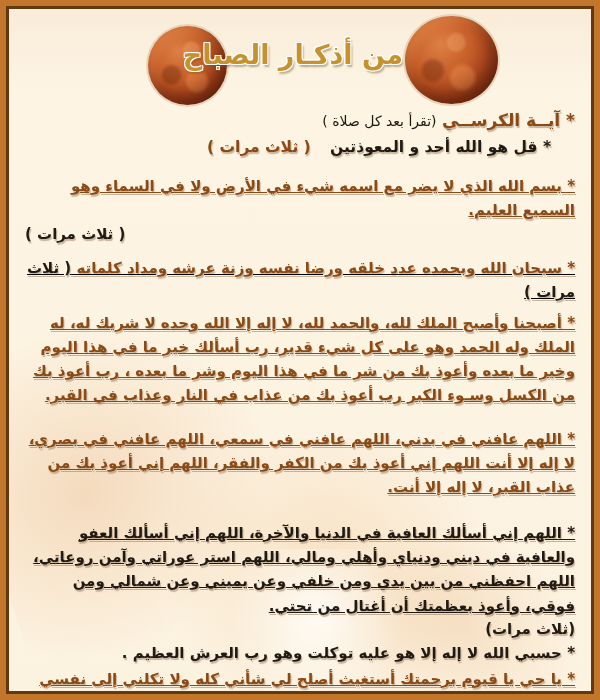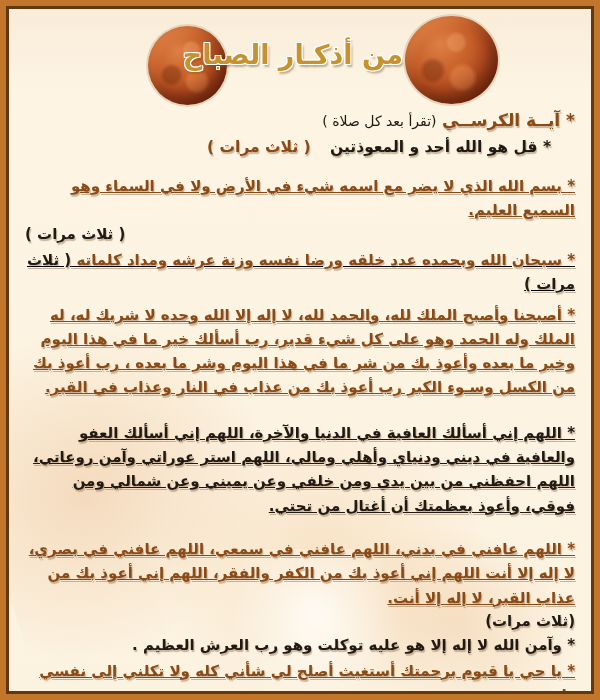--- a/index.html
+++ b/index.html
@@ -65,21 +65,21 @@
 
   .line-kursi { margin:7px 2px 0; font-size:17px; line-height:1.45; }
   .kursi-title { font-weight:bold; letter-spacing:0; }
   .kursi-note  { font-size:14px; font-weight:normal; color:#1c1711; }
   .line-ikhlas { margin:3px 26px 4px 0; font-size:15.5px; font-weight:bold; line-height:1.5; }
   .line-ikhlas .count { margin-right:14px; }
 
   .para { font-size:15px; font-weight:bold; line-height:1.62;text-decoration:underline; }
   .p-bismillah { margin:15px 2px 0; }
   .count-line  { text-align:left; font-size:15px; font-weight:bold; line-height:1.5; margin:1px 2px 0; }
-  .p-subhan    { margin:2px 2px 0; }
+  .p-subhan    { margin:10px 2px 0; }
   .p-asbahna   { margin:6px 2px 0; }
   .p-afiyah    { margin:21px 2px 0; }
   .p-afini     { margin:19px 2px 0; }
   .count-line2 { margin:0 2px;text-align:right; }
   .line-hasbi  { display:flex; justify-content:space-between; align-items:baseline; margin:2px 2px 0; font-size:15px; font-weight:bold; line-height:1.55; }
   .p-yahayy    { margin:1px 2px 0; }
 </style>
 </head>
 <body>
 
@@ -112,27 +112,27 @@
       <div class="para p-bismillah brown sh">* بسم الله الذي لا يضر مع اسمه شيء في الأرض ولا في السماء وهو السميع العليم.</div>
       <div class="count-line black sh">( ثلاث مرات )</div>
 
       <div class="para p-subhan">
         <span class="brown sh">* سبحان الله وبحمده عدد خلقه ورضا نفسه وزنة عرشه ومداد كلماته </span>
         <span class="black sh">( ثلاث مرات )</span>
       </div>
 
       <div class="para p-asbahna brown sh">* أصبحنا وأصبح الملك لله، والحمد لله، لا إله إلا الله وحده لا شريك له، له الملك وله الحمد وهو على كل شيء قدير،  رب أسألك خير ما في هذا اليوم وخير ما بعده وأعوذ بك من شر ما في هذا اليوم وشر ما بعده ، رب أعوذ بك من الكسل وسـوء الكبر رب أعوذ بك من عذاب في النار وعذاب في القبر.</div>
 
+      <div class="para p-afini brown sh">* اللهم عافني في بدني، اللهم عافني في سمعي، اللهم عافني في بصري،  لا إله إلا أنت اللهم إني أعوذ بك من الكفر والفقر، اللهم إني أعوذ بك من عذاب القبر، لا إله إلا أنت.</div>
+
       <div class="para p-afiyah black sh">* اللهم إني أسألك العافية في الدنيا والآخرة، اللهم إني أسألك العفو والعافية في ديني ودنياي وأهلي ومالي، اللهم استر عوراتي وآمن روعاتي،  اللهم احفظني من بين يدي ومن خلفي وعن يميني وعن شمالي ومن فوقي، وأعوذ بعظمتك أن أغتال من تحتي.</div>
-
-      <div class="para p-afini brown sh">* اللهم عافني في بدني، اللهم عافني في سمعي، اللهم عافني في بصري،  لا إله إلا أنت اللهم إني أعوذ بك من الكفر والفقر، اللهم إني أعوذ بك من عذاب القبر، لا إله إلا أنت.</div>
       <div class="count-line count-line2 black sh">(ثلاث مرات)</div>
 
       <div class="line-hasbi">
-        <span class="black sh">* وآمن الله لا إله إلا هو عليه توكلت وهو رب العرش العظيم .</span>
+        <span class="black sh">* حسبي الله لا إله إلا هو عليه توكلت وهو رب العرش العظيم .</span>
       </div>
 
       <div class="para p-yahayy brown sh">* يا حي يا قيوم برحمتك أستغيث أصلح لي شأني كله ولا تكلني إلى نفسي طرفة عين.</div>
 
     </div>
 
   </div>
 </div>
 
 </body></html>

